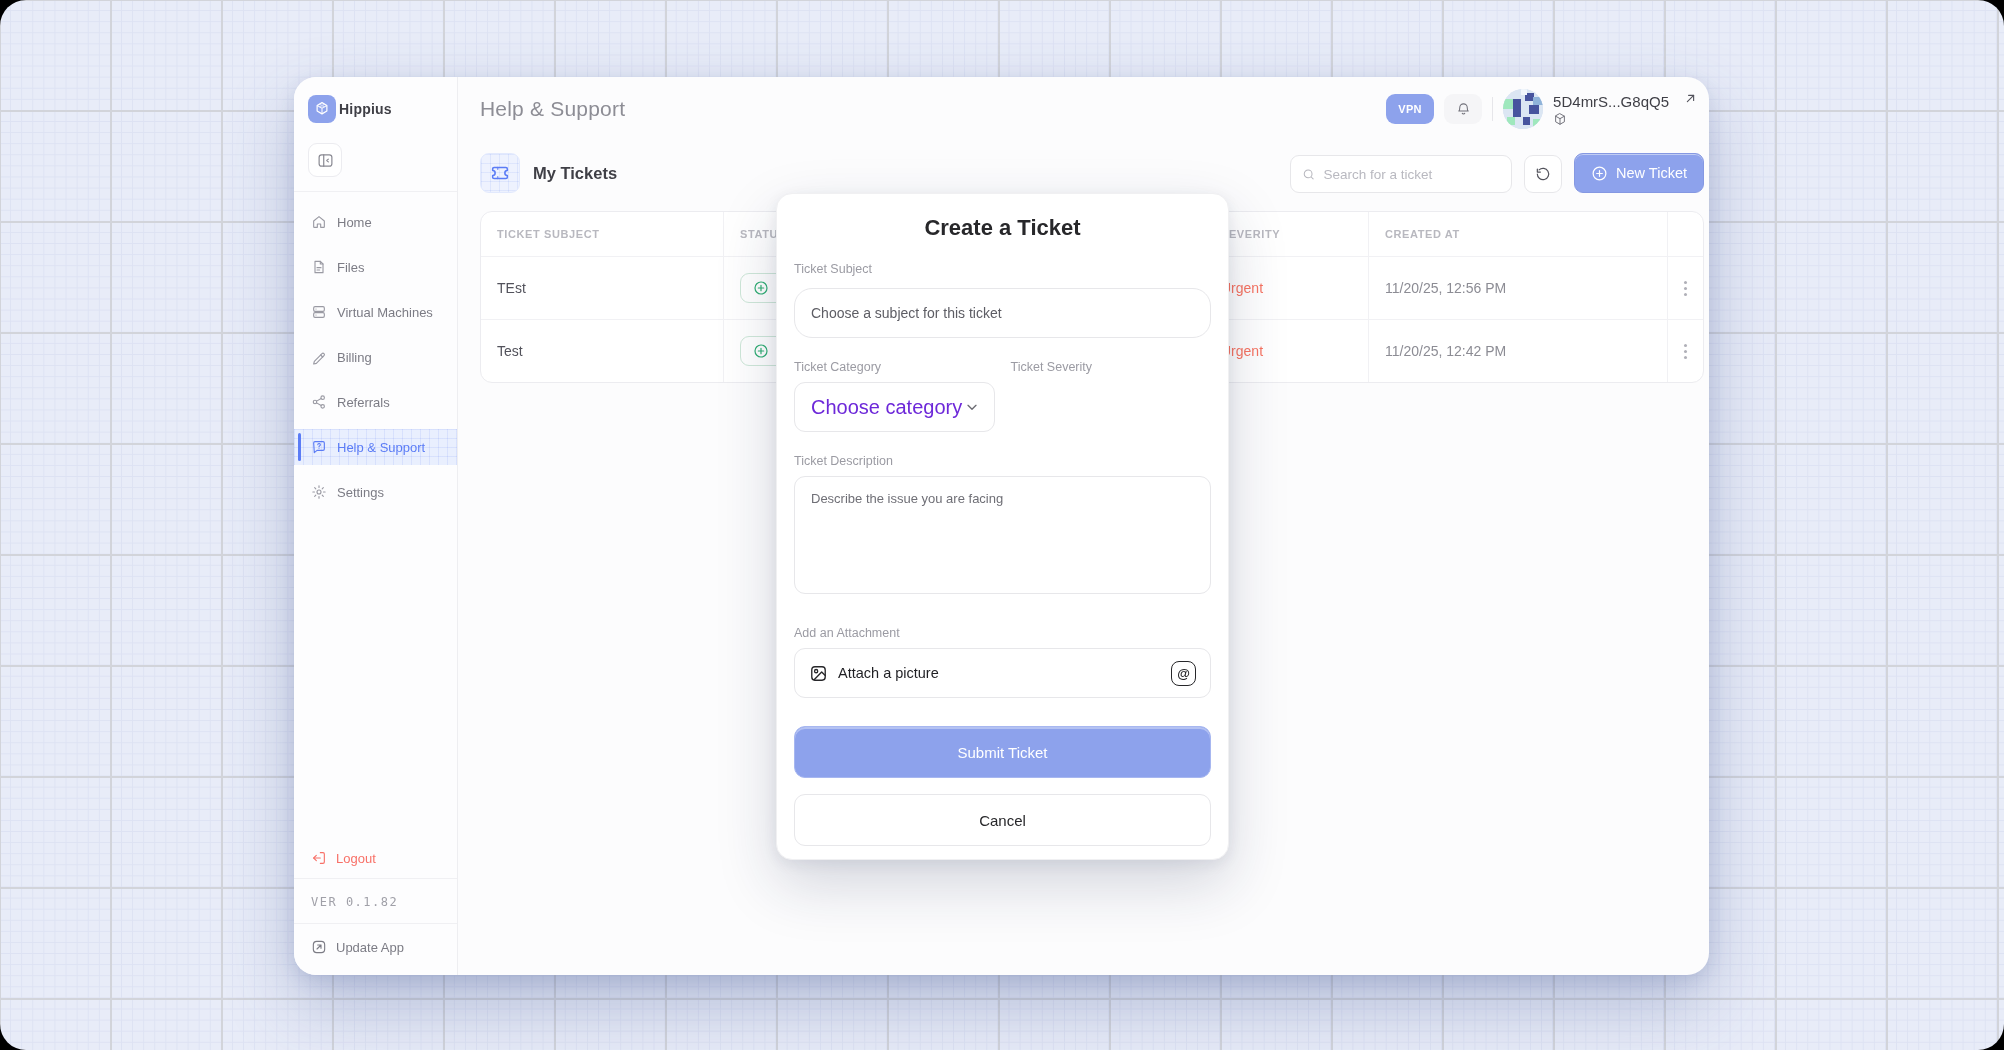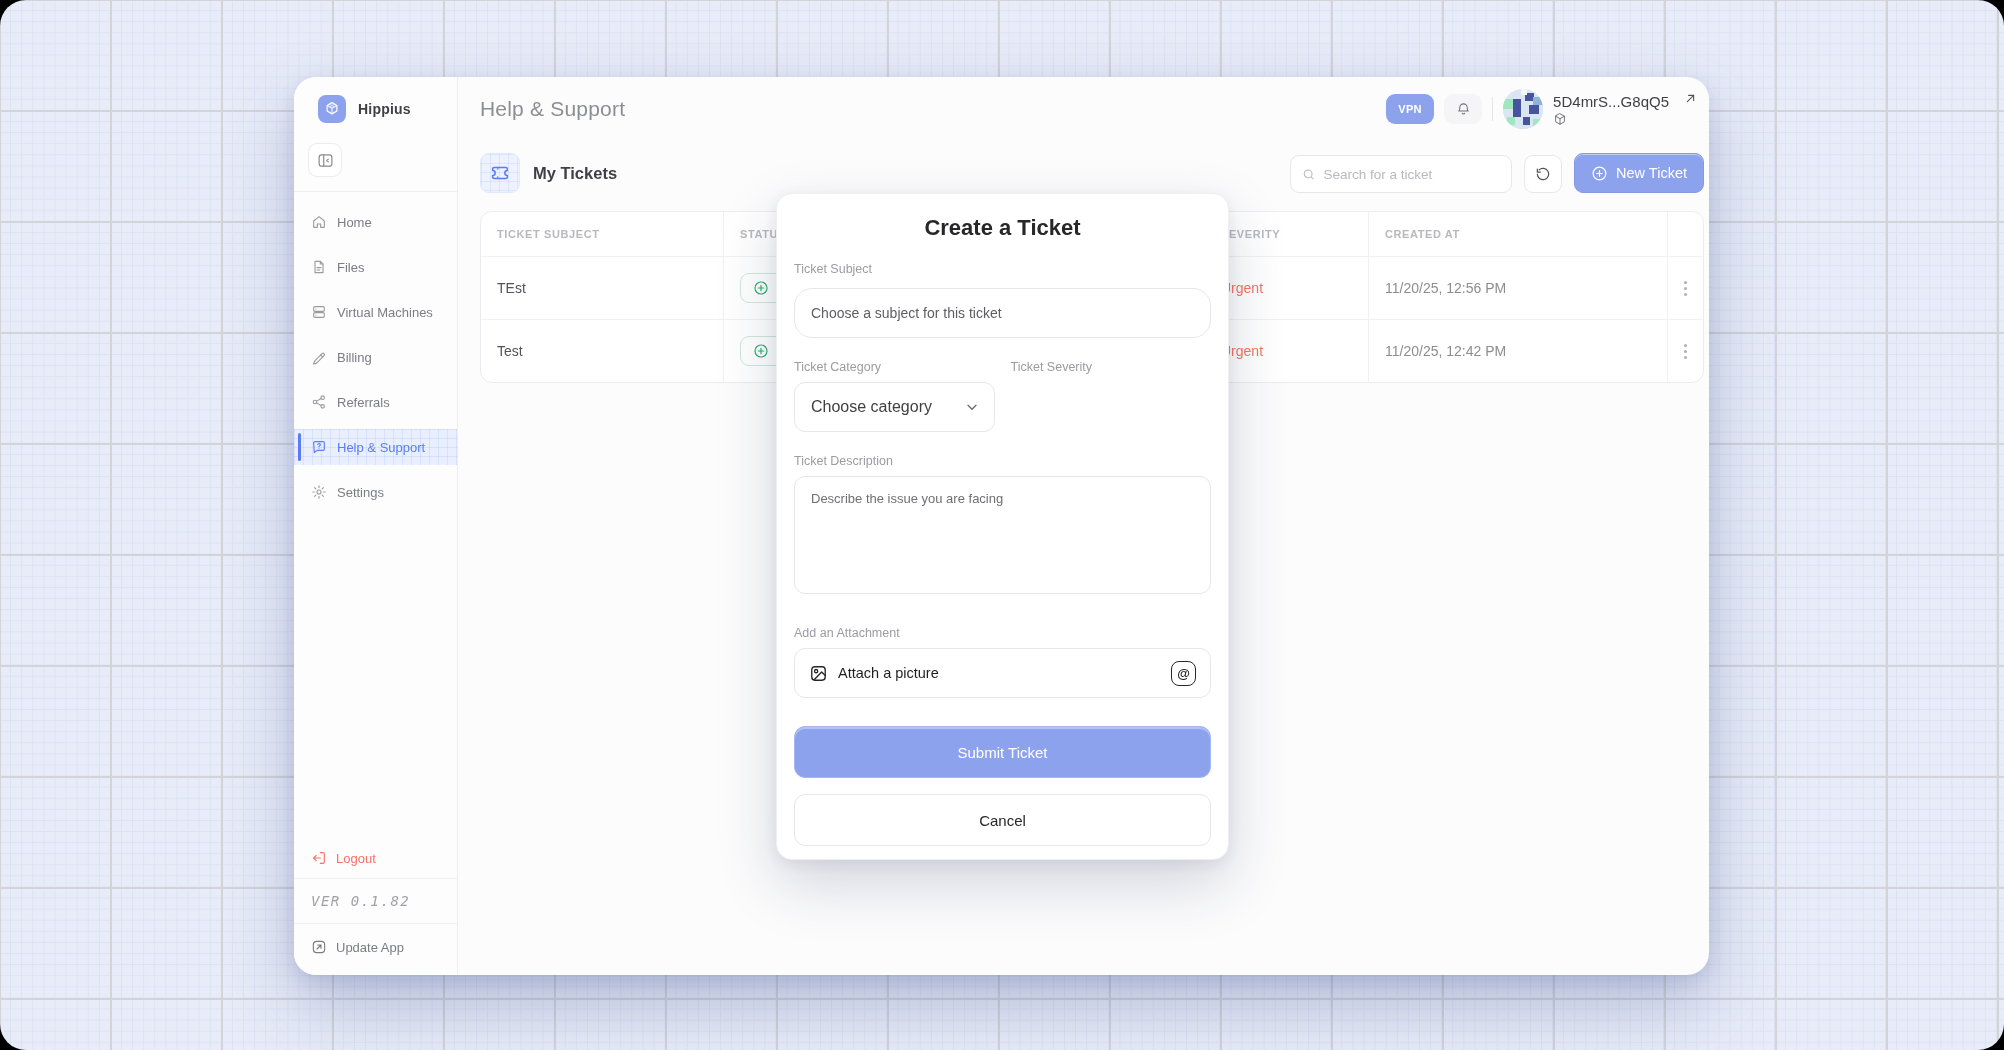--- a/index.html
+++ b/index.html
@@ -21,37 +21,37 @@
 
   
   .window {
     position:absolute; left:294px; top:77px; width:1415px; height:898px;
     background:#fcfcfd; border-radius:22px; display:flex; overflow:hidden;
     box-shadow:0 30px 70px rgba(55,75,140,.30), 0 6px 18px rgba(55,75,140,.14);
   }
 
   
   .sidebar { width:164px; min-width:164px; background:#fdfdfe; border-right:1px solid #eeeef1; display:flex; flex-direction:column; }
-  .logo-row { display:flex; align-items:center; gap:12px; padding:18px 14px 12px 14px;margin-left:10px; }
+  .logo-row { display:flex; align-items:center; gap:3px; padding:18px 14px 12px 14px; }
   .logo-mark { width:28px; height:28px; border-radius:8px; background:#8da2ec; display:flex; align-items:center; justify-content:center; }
   .logo-name { font-size:14px; font-weight:700; color:#3f3f46; letter-spacing:.2px; }
   .collapse-btn { width:34px; height:34px; margin:8px 14px 14px 14px; border:1px solid #ececf0; border-radius:9px; background:#fff; display:flex; align-items:center; justify-content:center; color:#8a8a93; cursor:pointer; }
   .side-divider { height:1px; background:#f0f0f3; }
   .nav { margin-top:12px; }
   .nav-item { position:relative; display:flex; align-items:center; gap:10px; height:36px; margin-bottom:9px; padding-left:17px; color:#7c7c85; font-size:13px; cursor:pointer; }
   .nav-item .nicon { display:flex; color:#9a9aa3; }
   .nav-item.active { color:#5b7cf6; background:#e9effe;
     background-image:linear-gradient(rgba(110,140,245,.14) 1px, transparent 1px), linear-gradient(90deg, rgba(110,140,245,.14) 1px, transparent 1px);
     background-size:9px 9px; }
   .nav-item.active .nicon { color:#5b7cf6; }
   .active-bar { position:absolute; left:4px; top:4px; width:3px; height:28px; border-radius:3px; background:#5b7cf6; }
   .side-bottom { margin-top:auto; }
   .logout-row { display:flex; align-items:center; gap:9px; padding:12px 17px; color:#f87168; font-size:13px; cursor:pointer; }
   .version-row { border-top:1px solid #f0f0f3; border-bottom:1px solid #f0f0f3; padding:13px 17px; }
-  .version-text { font-family:"DejaVu Sans Mono", monospace; font-size:14px; letter-spacing:1.5px; color:#a0a0a8;font-style:italic; }
+  .version-text { font-family:"DejaVu Sans Mono", monospace; font-size:12px; letter-spacing:1.5px; color:#a0a0a8; }
   .update-row { display:flex; align-items:center; gap:9px; padding:15px 17px 20px 17px; color:#7c7c85; font-size:13px; cursor:pointer; }
 
   
   .main { flex:1; display:flex; flex-direction:column; padding:0 5px 0 22px; }
   .header-row { display:flex; align-items:center; justify-content:space-between; height:64px; padding-right:6px; }
   .page-title { font-size:21px; font-weight:500; color:#8d8d95; letter-spacing:.2px; }
   .header-right { display:flex; align-items:center; gap:10px; }
   .vpn-badge { width:48px; height:30px; border-radius:9px; background:#8da2ec; color:#fff; font-size:11px; font-weight:700; display:flex; align-items:center; justify-content:center; letter-spacing:.3px; cursor:pointer; }
   .bell-btn { width:38px; height:30px; border-radius:9px; background:#f5f5f7; display:flex; align-items:center; justify-content:center; color:#71717a; cursor:pointer; }
   .vdivider { width:1px; height:24px; background:#e6e6ea; }
@@ -99,21 +99,21 @@
     box-shadow:0 24px 60px rgba(30,40,80,.18), 0 4px 14px rgba(30,40,80,.08); padding:18px 17px 15px 17px; }
   .modal-title { text-align:center; font-size:22px; font-weight:700; color:#27272a; line-height:32px; }
   .field-label { margin-top:18px; font-size:12.5px; color:#9b9ba3; }
   .field-label.tight { margin-top:22px; }
   .field-label.loose { margin-top:28px; }
   .text-input { margin-top:12px; width:100%; height:50px; border:1px solid #e7e7ea; border-radius:18px; padding:0 16px; font-size:14px; color:#3a3a40; outline:none; font-family:"Liberation Sans", sans-serif; }
   .text-input::placeholder { color:#5d5d64; }
   .two-col { display:flex; gap:16px; }
   .two-col > div { flex:1; }
   .select-box { margin-top:8px; height:50px; border:1px solid #e7e7ea; border-radius:11px; padding:0 14px 0 16px; display:flex; align-items:center; justify-content:space-between; cursor:pointer; }
-  .select-value { font-size:16px; color:#404040; }
+  .select-value { font-size:20px; color:#6d28d9; }
   .select-box .chev { color:#6b6b72; }
   .textarea { margin-top:8px; width:100%; height:118px; border:1px solid #e7e7ea; border-radius:11px; padding:14px 16px; font-size:13px; color:#3a3a40; resize:none; outline:none; font-family:"Liberation Sans", sans-serif; }
   .textarea::placeholder { color:#6f6f76; }
   .attach-row { margin-top:8px; height:50px; border:1px solid #e7e7ea; border-radius:11px; display:flex; align-items:center; padding:0 14px 0 14px; cursor:pointer; }
   .attach-label { font-size:14.5px; font-weight:500; color:#1f1f23; margin-left:10px; }
   .attach-at { margin-left:auto; width:25px; height:25px; border:1.6px solid #27272a; border-radius:8px; display:flex; align-items:center; justify-content:center; font-size:13px; font-weight:700; color:#27272a; }
   .submit-btn { margin-top:28px; width:100%; height:52px; border-radius:11px; background:#8da2ec; border:1px solid #a7b7f0; box-shadow:inset 0 2px 0 rgba(255,255,255,.35);
     color:#fff; font-size:15px; font-weight:500; display:flex; align-items:center; justify-content:center; cursor:pointer; }
   .cancel-btn { margin-top:16px; width:100%; height:52px; border-radius:11px; background:#fff; border:1px solid #e7e7ea; color:#27272a; font-size:15px; font-weight:500;
     display:flex; align-items:center; justify-content:center; cursor:pointer; }

